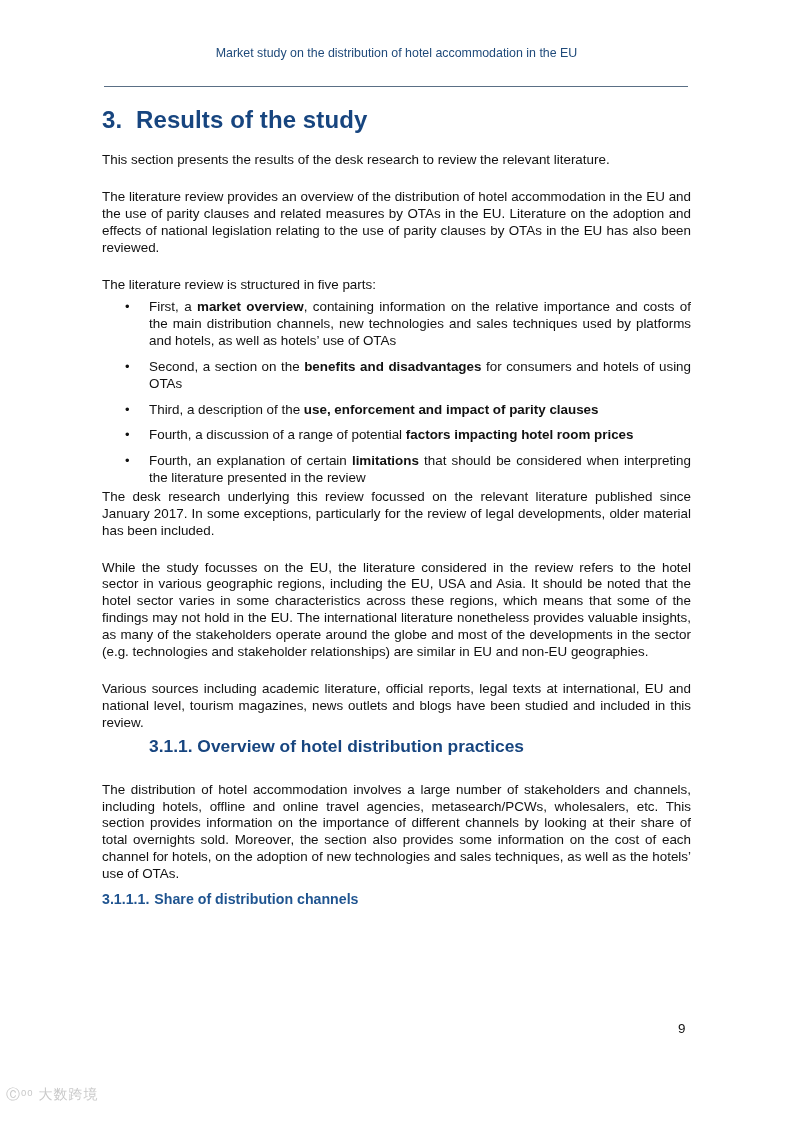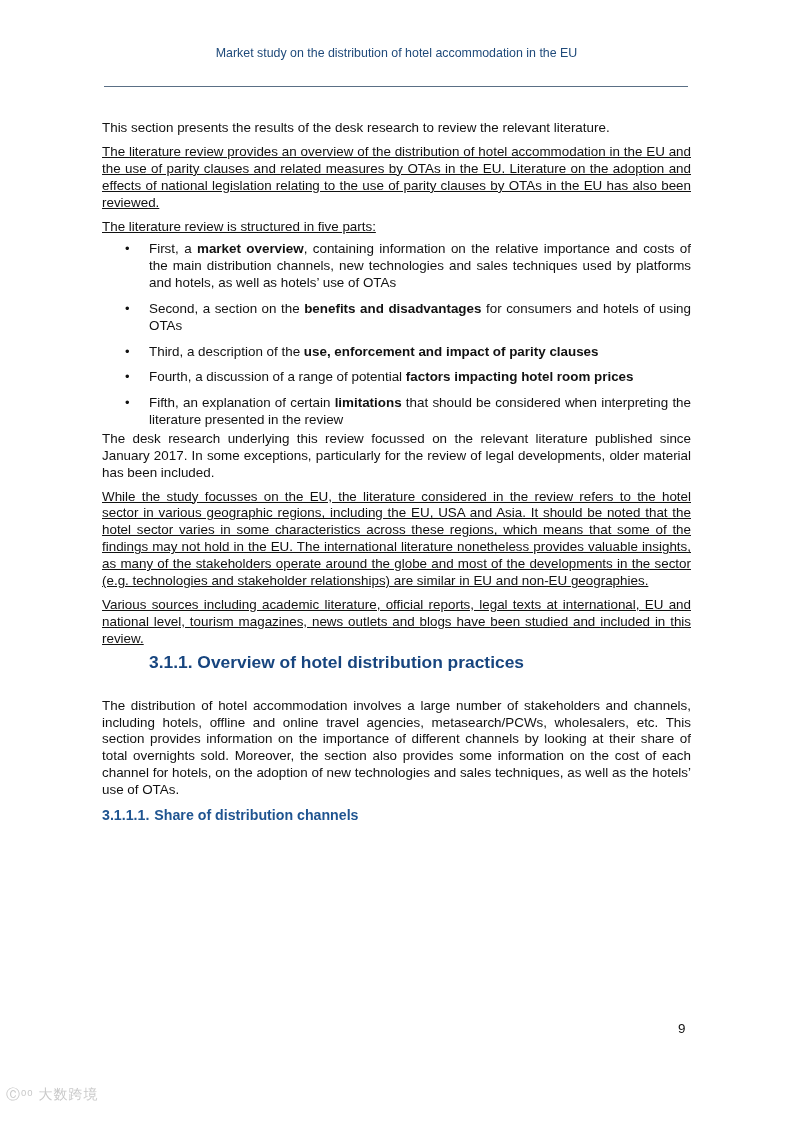--- a/index.html
+++ b/index.html
@@ -70,21 +70,21 @@
     }
     h4 .num { margin-right: 5px; text-align: center; }
     p {
       margin: 0;
       font-size: 13.4px;
       line-height: 16.9px;
       text-align: justify;
       text-align-last: left;
     }
     p.first-after-h2 { margin-top: 16px; }
-    p.sp { margin-top: 7px; text-decoration: underline; }
+    p.sp { margin-top: 20px; }
     p.sp-h3 { margin-top: 24px; }
     p.sp-h4 { margin-top: 6px; }
     ul.parts {
       list-style: none;
       margin: 6px 0 0 0;
       padding: 0;
     }
     ul.parts li {
       position: relative;
       padding-left: 47px;
@@ -119,41 +119,42 @@
     }
   </style>
 </head>
 <body>
 
 <div class="running-header">Market study on the distribution of hotel accommodation in the EU</div>
 <div class="header-rule"></div>
 
 <div class="content">
 
+  <h1><span class="num">3.</span><span>Results of the study</span></h1>
 
 
   <p class="first-after-h2">This section presents the results of the desk research to review the relevant literature.</p>
   <p class="sp">The literature review provides an overview of the distribution of hotel accommodation in the EU and the use of parity clauses and related measures by OTAs in the EU. Literature on the adoption and effects of national legislation relating to the use of parity clauses by OTAs in the EU has also been reviewed.</p>
   <p class="sp">The literature review is structured in five parts:</p>
 
   <ul class="parts">
     <li>
       <span class="bullet">•</span><span>First, a </span><b>market overview</b><span>, containing information on the relative importance and costs of the main distribution channels, new technologies and sales techniques used by platforms and hotels, as well as hotels’ use of OTAs</span>
     </li>
     <li>
       <span class="bullet">•</span><span>Second, a section on the </span><b>benefits and disadvantages</b><span> for consumers and hotels of using OTAs</span>
     </li>
     <li>
       <span class="bullet">•</span><span>Third, a description of the </span><b>use, enforcement and impact of parity clauses</b><span></span>
     </li>
     <li>
       <span class="bullet">•</span><span>Fourth, a discussion of a range of potential </span><b>factors impacting hotel room prices</b><span></span>
     </li>
     <li>
-      <span class="bullet">•</span><span>Fifth, an explanation of certain </span><b>limitations</b><span> that should be considered when interpreting the literature presented in the review</span>
+      <span class="bullet">•</span><span>Fourth, an explanation of certain </span><b>limitations</b><span> that should be considered when interpreting the literature presented in the review</span>
     </li>
   </ul>
 
   <p>The desk research underlying this review focussed on the relevant literature published since January 2017. In some exceptions, particularly for the review of legal developments, older material has been included.</p>
   <p class="sp">While the study focusses on the EU, the literature considered in the review refers to the hotel sector in various geographic regions, including the EU, USA and Asia. It should be noted that the hotel sector varies in some characteristics across these regions, which means that some of the findings may not hold in the EU. The international literature nonetheless provides valuable insights, as many of the stakeholders operate around the globe and most of the developments in the sector (e.g. technologies and stakeholder relationships) are similar in EU and non-EU geographies.</p>
   <p class="sp">Various sources including academic literature, official reports, legal texts at international, EU and national level, tourism magazines, news outlets and blogs have been studied and included in this review.</p>
 
   <h3><span>3.1.1.</span> <span>Overview of hotel distribution practices</span></h3>
 
   <p class="sp-h3">The distribution of hotel accommodation involves a large number of stakeholders and channels, including hotels, offline and online travel agencies, metasearch/PCWs, wholesalers, etc. This section provides information on the importance of different channels by looking at their share of total overnights sold. Moreover, the section also provides some information on the cost of each channel for hotels, on the adoption of new technologies and sales techniques, as well as the hotels’ use of OTAs.</p>

